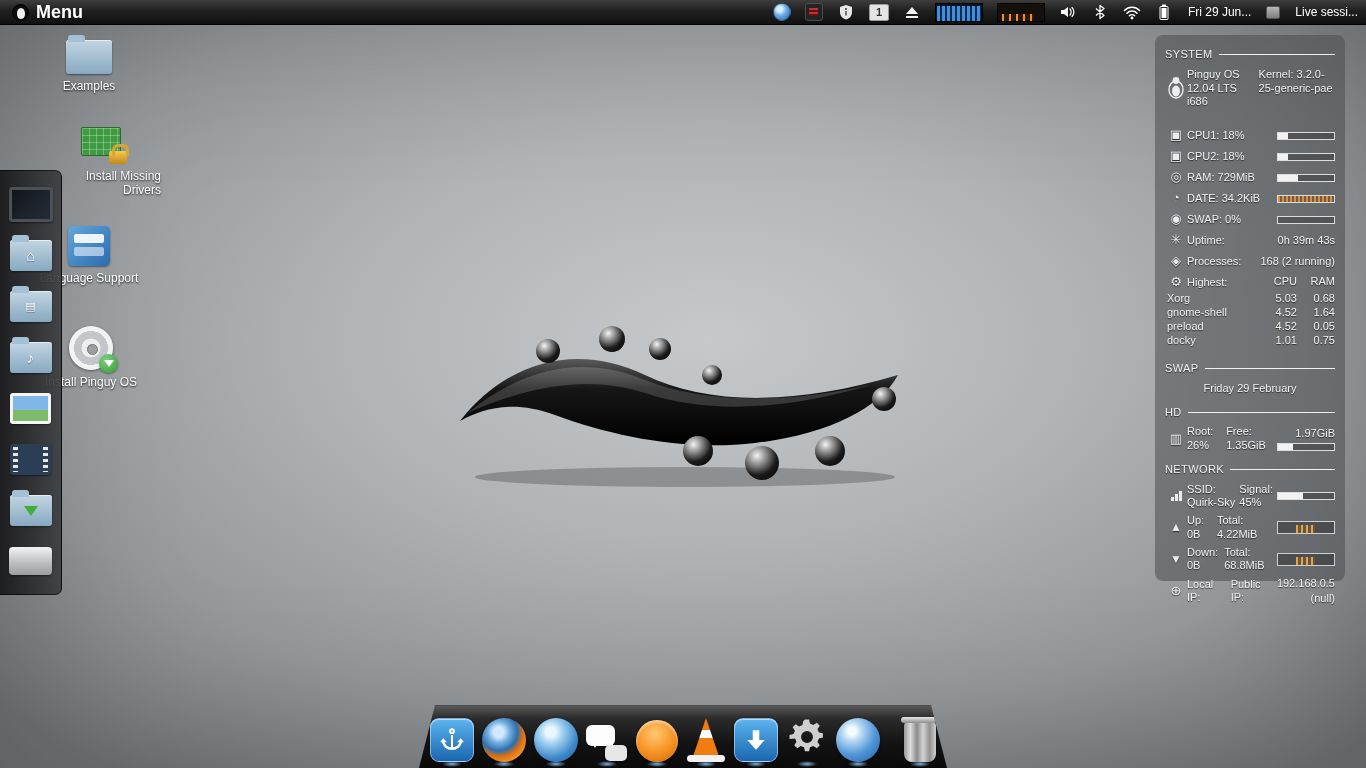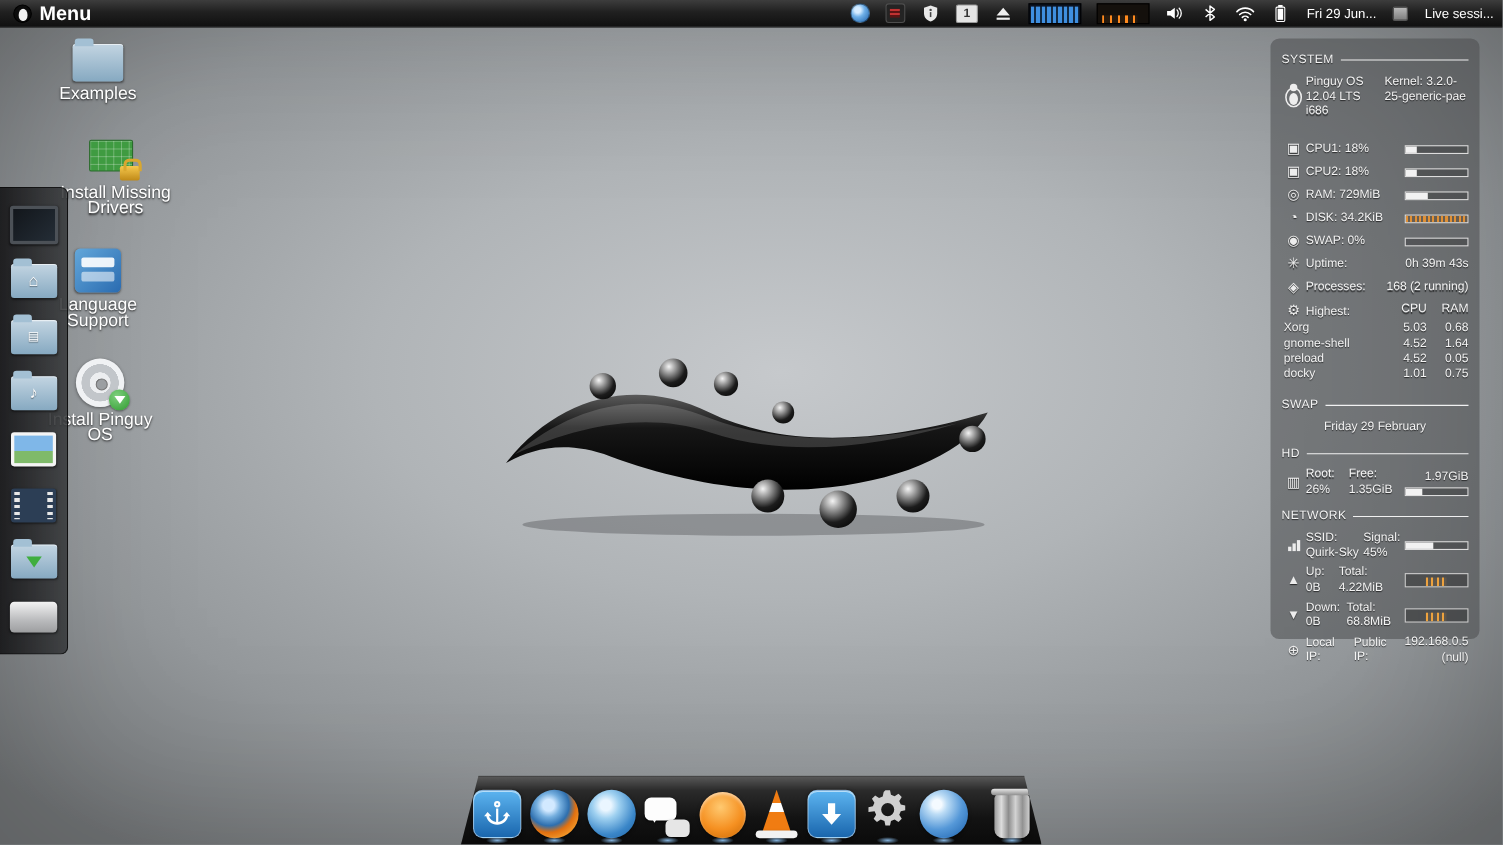--- a/index.html
+++ b/index.html
@@ -33,21 +33,21 @@
   .applet.blue::after{content:"";position:absolute;left:1px;right:1px;bottom:0;height:84%;
     background:repeating-linear-gradient(90deg,#3f8fe0 0 3px,#122a45 3px 5px)}
   .applet.orange{background:#14100c}
   .applet.orange::after{content:"";position:absolute;left:4px;right:10px;bottom:0;height:40%;
     background:repeating-linear-gradient(90deg,#ff8a1e 0 2px,rgba(255,138,30,.08) 2px 7px)}
   .panel-date,.panel-sess{white-space:nowrap}
   .sess-ico{width:14px;height:13px;border-radius:2px;background:linear-gradient(#b8b8b8,#7e7e7e);border:1px solid #555;display:inline-block}
 
   
   .desk-icon{position:absolute;width:112px;display:flex;flex-direction:column;align-items:center;gap:5px;z-index:10;cursor:default}
-  .desk-label{color:#fff;font-size:16px;line-height:14px;text-align:center;text-shadow:0 1px 2px rgba(0,0,0,.85)}
+  .desk-label{color:#fff;font-size:12px;line-height:14px;text-align:right;text-shadow:0 1px 2px rgba(0,0,0,.85)}
   .folder{width:46px;height:34px;border-radius:3px;background:linear-gradient(#c3d5e2,#86a9c1);position:relative;
     box-shadow:inset 0 1px 0 rgba(255,255,255,.6),0 1px 2px rgba(0,0,0,.45);display:flex;align-items:center;justify-content:center;color:#fff}
   .folder::before{content:"";position:absolute;top:-5px;left:2px;width:17px;height:7px;border-radius:3px 3px 0 0;background:#a3c0d4}
   .chipwrap{position:relative;width:48px;height:42px}
   .chip{position:absolute;left:0;top:5px;width:40px;height:29px;background:#3f9b41;border:1px solid #2a6b2c;border-radius:2px;
     background-image:linear-gradient(rgba(255,255,255,.28) 1px,transparent 1px),linear-gradient(90deg,rgba(255,255,255,.28) 1px,transparent 1px);background-size:7px 7px}
   .lock{position:absolute;right:2px;bottom:0;width:18px;height:13px;background:linear-gradient(#f6c84e,#c08a18);border-radius:2px}
   .lock::before{content:"";position:absolute;top:-7px;left:3px;width:11px;height:9px;border:3px solid #d9a72f;border-bottom:none;border-radius:6px 6px 0 0}
   .lang{width:42px;height:40px;border-radius:5px;background:linear-gradient(135deg,#63a7da,#2a6bb0);position:relative;box-shadow:0 1px 2px rgba(0,0,0,.45)}
   .lang::before{content:"";position:absolute;left:6px;top:8px;width:30px;height:9px;background:rgba(255,255,255,.9);border-radius:2px}
@@ -331,21 +331,21 @@
   </div>
   <div class="c-row">
     <span class="c-ico">◎</span>
     <span class="c-label">RAM: 729MiB</span>
     <span class="c-bar">
         <span class="c-fill" style="width: 36%;"></span>
       </span>
   </div>
   <div class="c-row">
     <span class="c-ico">◔</span>
-    <span class="c-label">DISK: 34.2KiB</span>
+    <span class="c-label">DATE: 34.2KiB</span>
     <span class="c-bar">
         <span class="c-fill disk" style="width: 100%;"></span>
       </span>
   </div>
   <div class="c-row">
     <span class="c-ico">◉</span>
     <span class="c-label">SWAP: 0%</span>
     <span class="c-bar">
         <span class="c-fill" style="width: 0%;"></span>
       </span>

